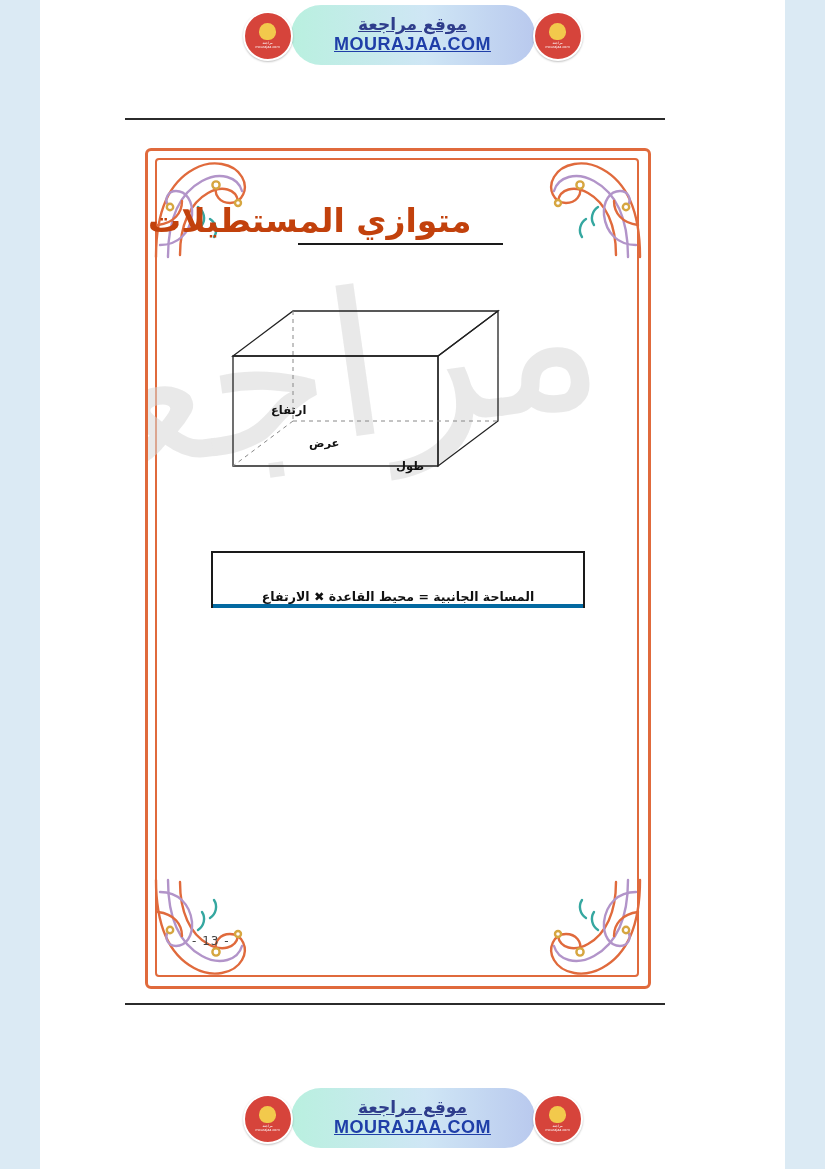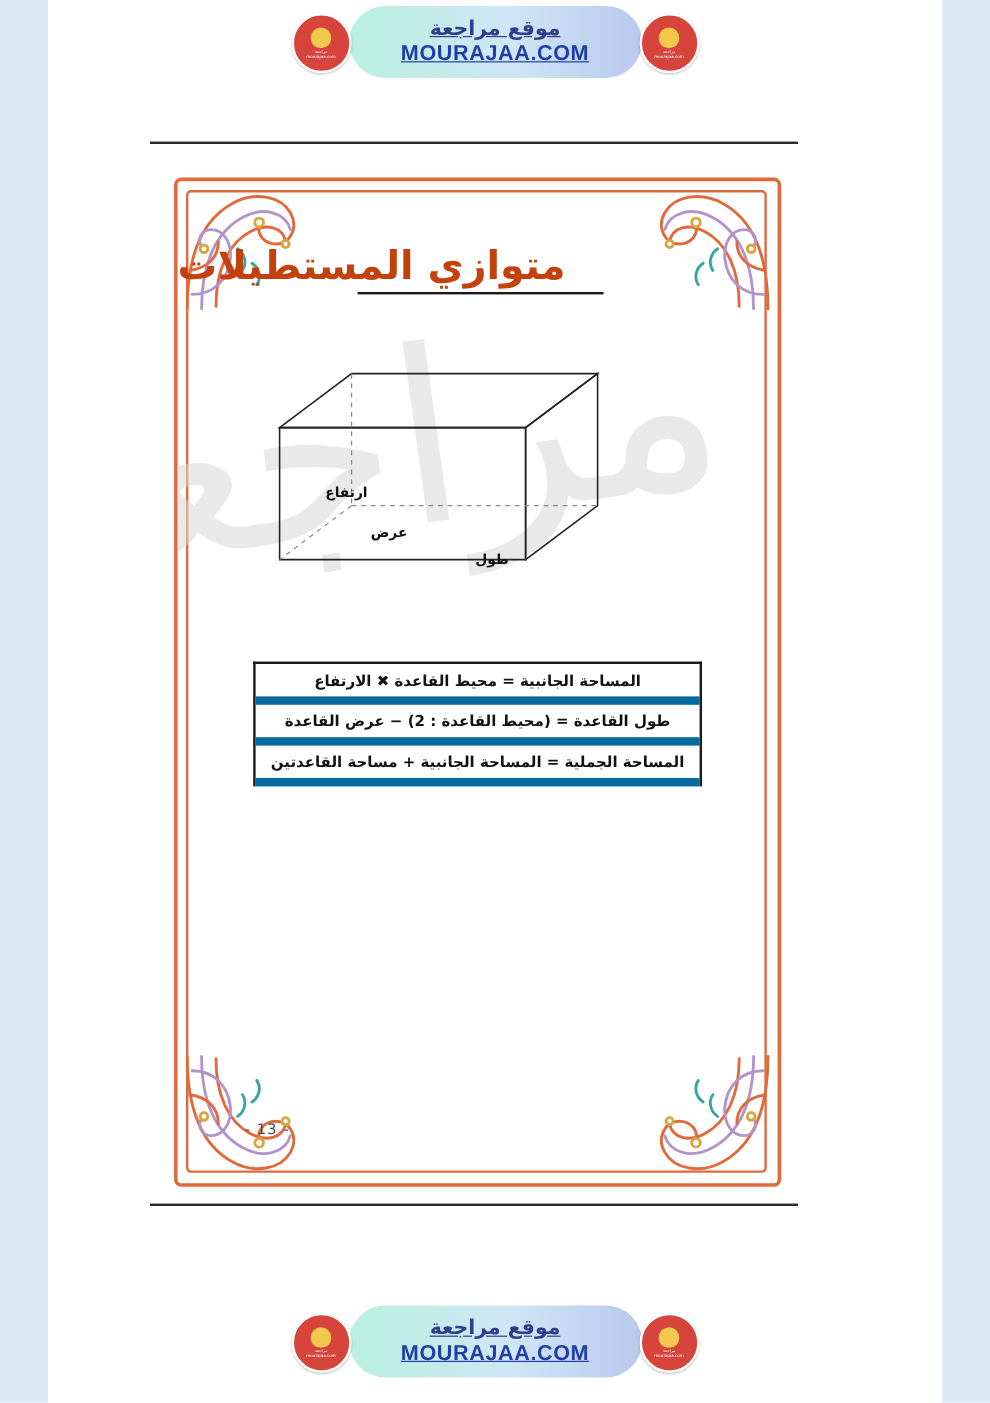--- a/index.html
+++ b/index.html
@@ -231,42 +231,42 @@
   .formula-table {
     position: absolute;
     left: 63px;
     top: 400px;
     width: 370px;
     border: 2px solid #1a1a1a;
     border-bottom: none;
     background: rgba(255,255,255,0.72);
   }
   .formula-row {
-    border-bottom: 7px solid #0369a1;
-    height: 34px;
+    border-bottom: 4px solid #0369a1;
+    height: 55px;
     display: flex;
-    align-items: center;
+    align-items: flex-end;
     justify-content: center;
     padding: 0 6px;
     box-sizing: border-box;
   }
   .formula-text {
     font-size: 12.5px;
     color: #111;
     font-family: "DejaVu Sans", sans-serif;
     font-weight: bold;
     text-align: center;
     direction: rtl;
     white-space: nowrap;
   }
 
   
   .page-number {
     position: absolute;
-    left: 56px;
+    left: 44px;
     bottom: 38px;
     font-size: 12px;
     color: #444;
     font-family: "DejaVu Sans", sans-serif;
     letter-spacing: 1px;
   }
 </style>
 </head>
 <body>
 
@@ -381,26 +381,20 @@
         </svg>
         <div class="fig-label lbl-height">ارتفاع</div>
         <div class="fig-label lbl-width">عرض</div>
         <div class="fig-label lbl-length">طول</div>
       </div>
 
       <div class="formula-table">
         <div class="formula-row">
           <div class="formula-text">المساحة الجانبية = محيط القاعدة ✖ الارتفاع</div>
         </div>
-        <div class="formula-row">
-          <div class="formula-text">طول القاعدة = (محيط القاعدة : 2) − عرض القاعدة</div>
-        </div>
-        <div class="formula-row">
-          <div class="formula-text">المساحة الجملية = المساحة الجانبية + مساحة القاعدتين</div>
-        </div>
       </div>
 
       <div class="page-number">- 13 -</div>
     </div>
   </div>
 
   <div class="banner banner-bottom">
     <div class="banner-inner">
       <div class="banner-pill"></div>
 

